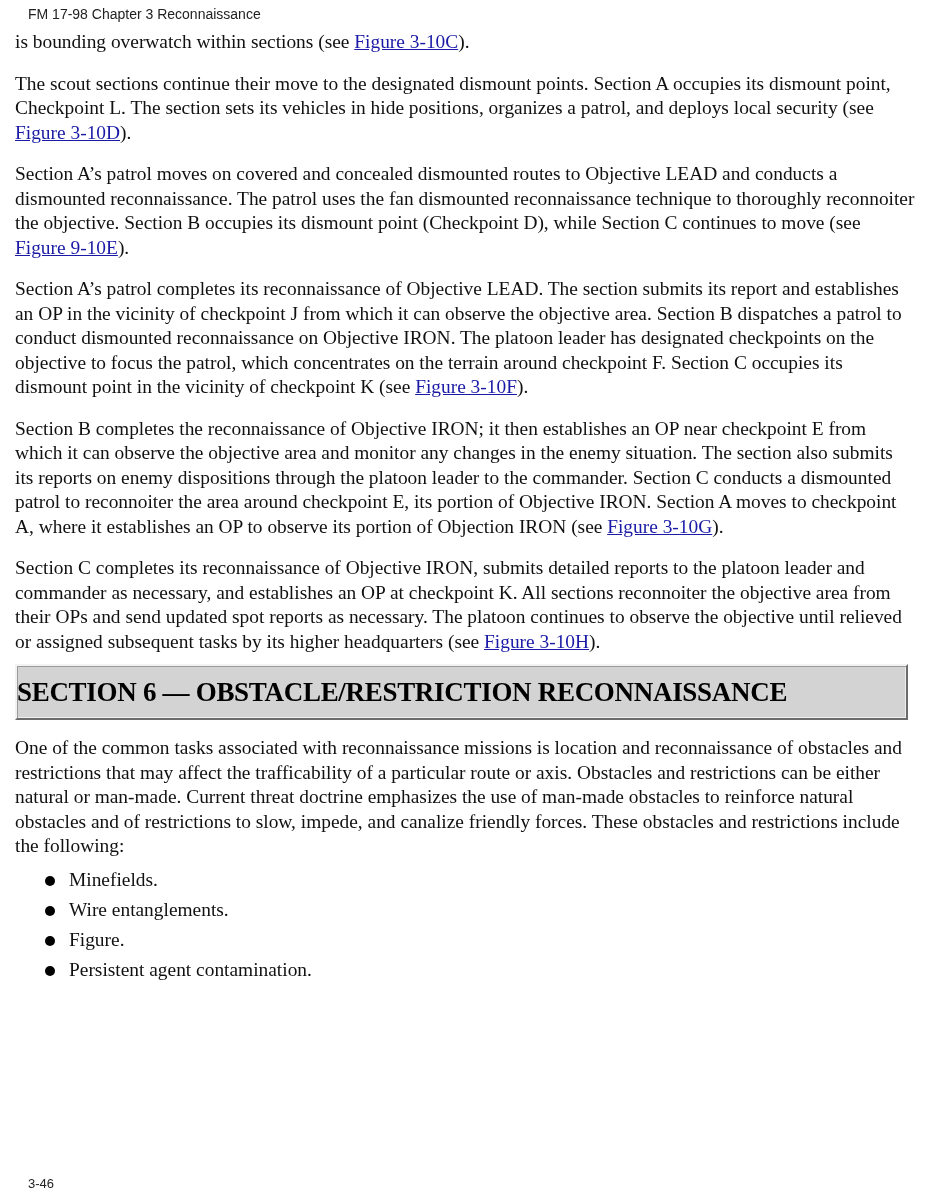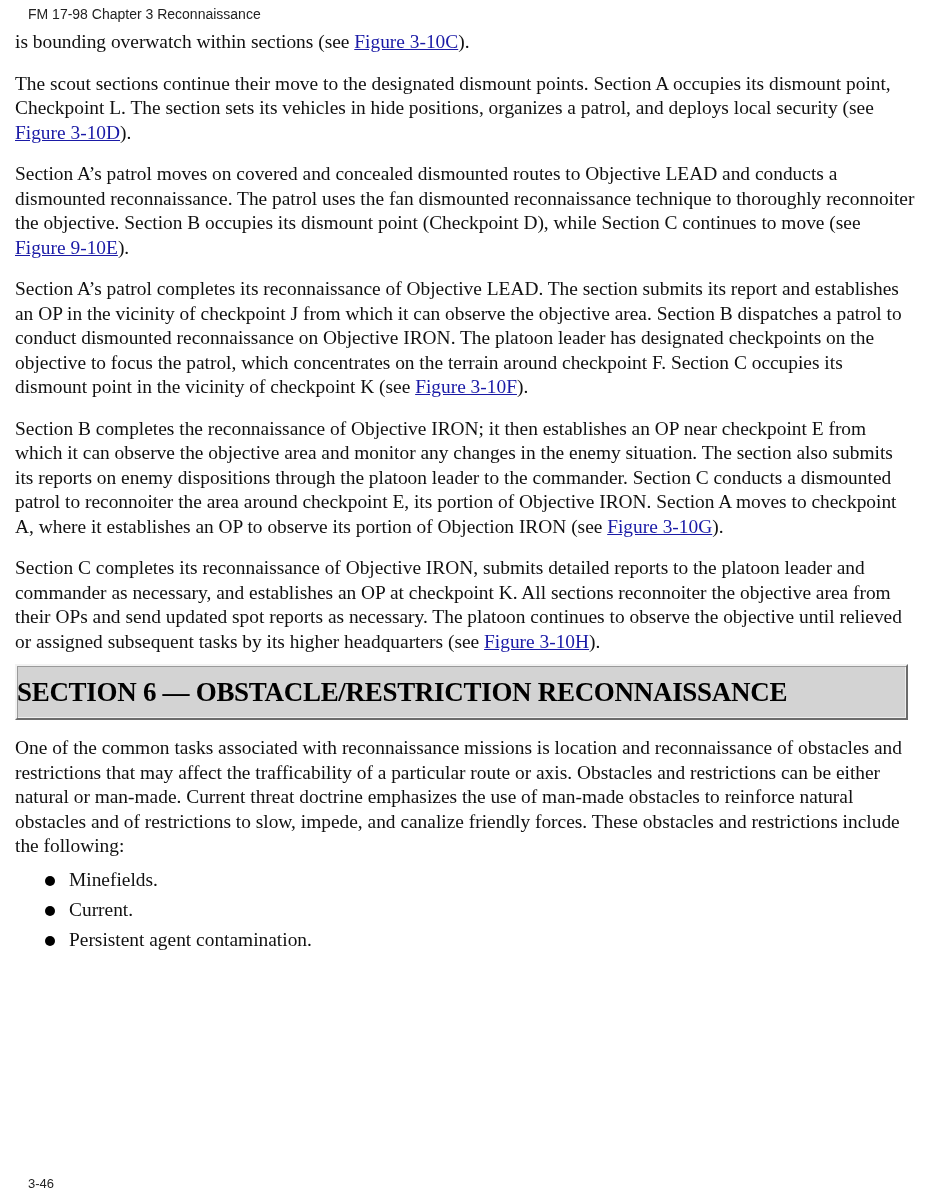--- a/index.html
+++ b/index.html
@@ -29,18 +29,19 @@
   <p style="margin-bottom:10px"><span>Section C completes its reconnaissance of Objective IRON, submits detailed reports to the platoon leader and commander as necessary, and establishes an OP at checkpoint K. All sections reconnoiter the objective area from their OPs and send updated spot reports as necessary. The platoon continues to observe the objective until relieved or assigned subsequent tasks by its higher headquarters (see </span><a class="link">Figure 3-10H</a><span>).</span></p>
 
   <div class="section-box">
     <span class="section-title">SECTION 6 — OBSTACLE/RESTRICTION RECONNAISSANCE</span>
   </div>
 
   <p style="margin-bottom:0">One of the common tasks associated with reconnaissance missions is location and reconnaissance of obstacles and restrictions that may affect the trafficability of a particular route or axis. Obstacles and restrictions can be either natural or man-made. Current threat doctrine emphasizes the use of man-made obstacles to reinforce natural obstacles and of restrictions to slow, impede, and canalize friendly forces. These obstacles and restrictions include the following:</p>
 
   <ul class="bullets">
     <li><span class="bullet"></span><span>Minefields.</span></li>
-    <li><span class="bullet"></span><span>Current.</span></li>
+    <li><span class="bullet"></span><span>Wire entanglements.</span></li>
+    <li><span class="bullet"></span><span>Figure.</span></li>
     <li><span class="bullet"></span><span>Persistent agent contamination.</span></li>
   </ul>
 </div>
 
 <div class="page-number">3-46</div>
 
 </body></html>

